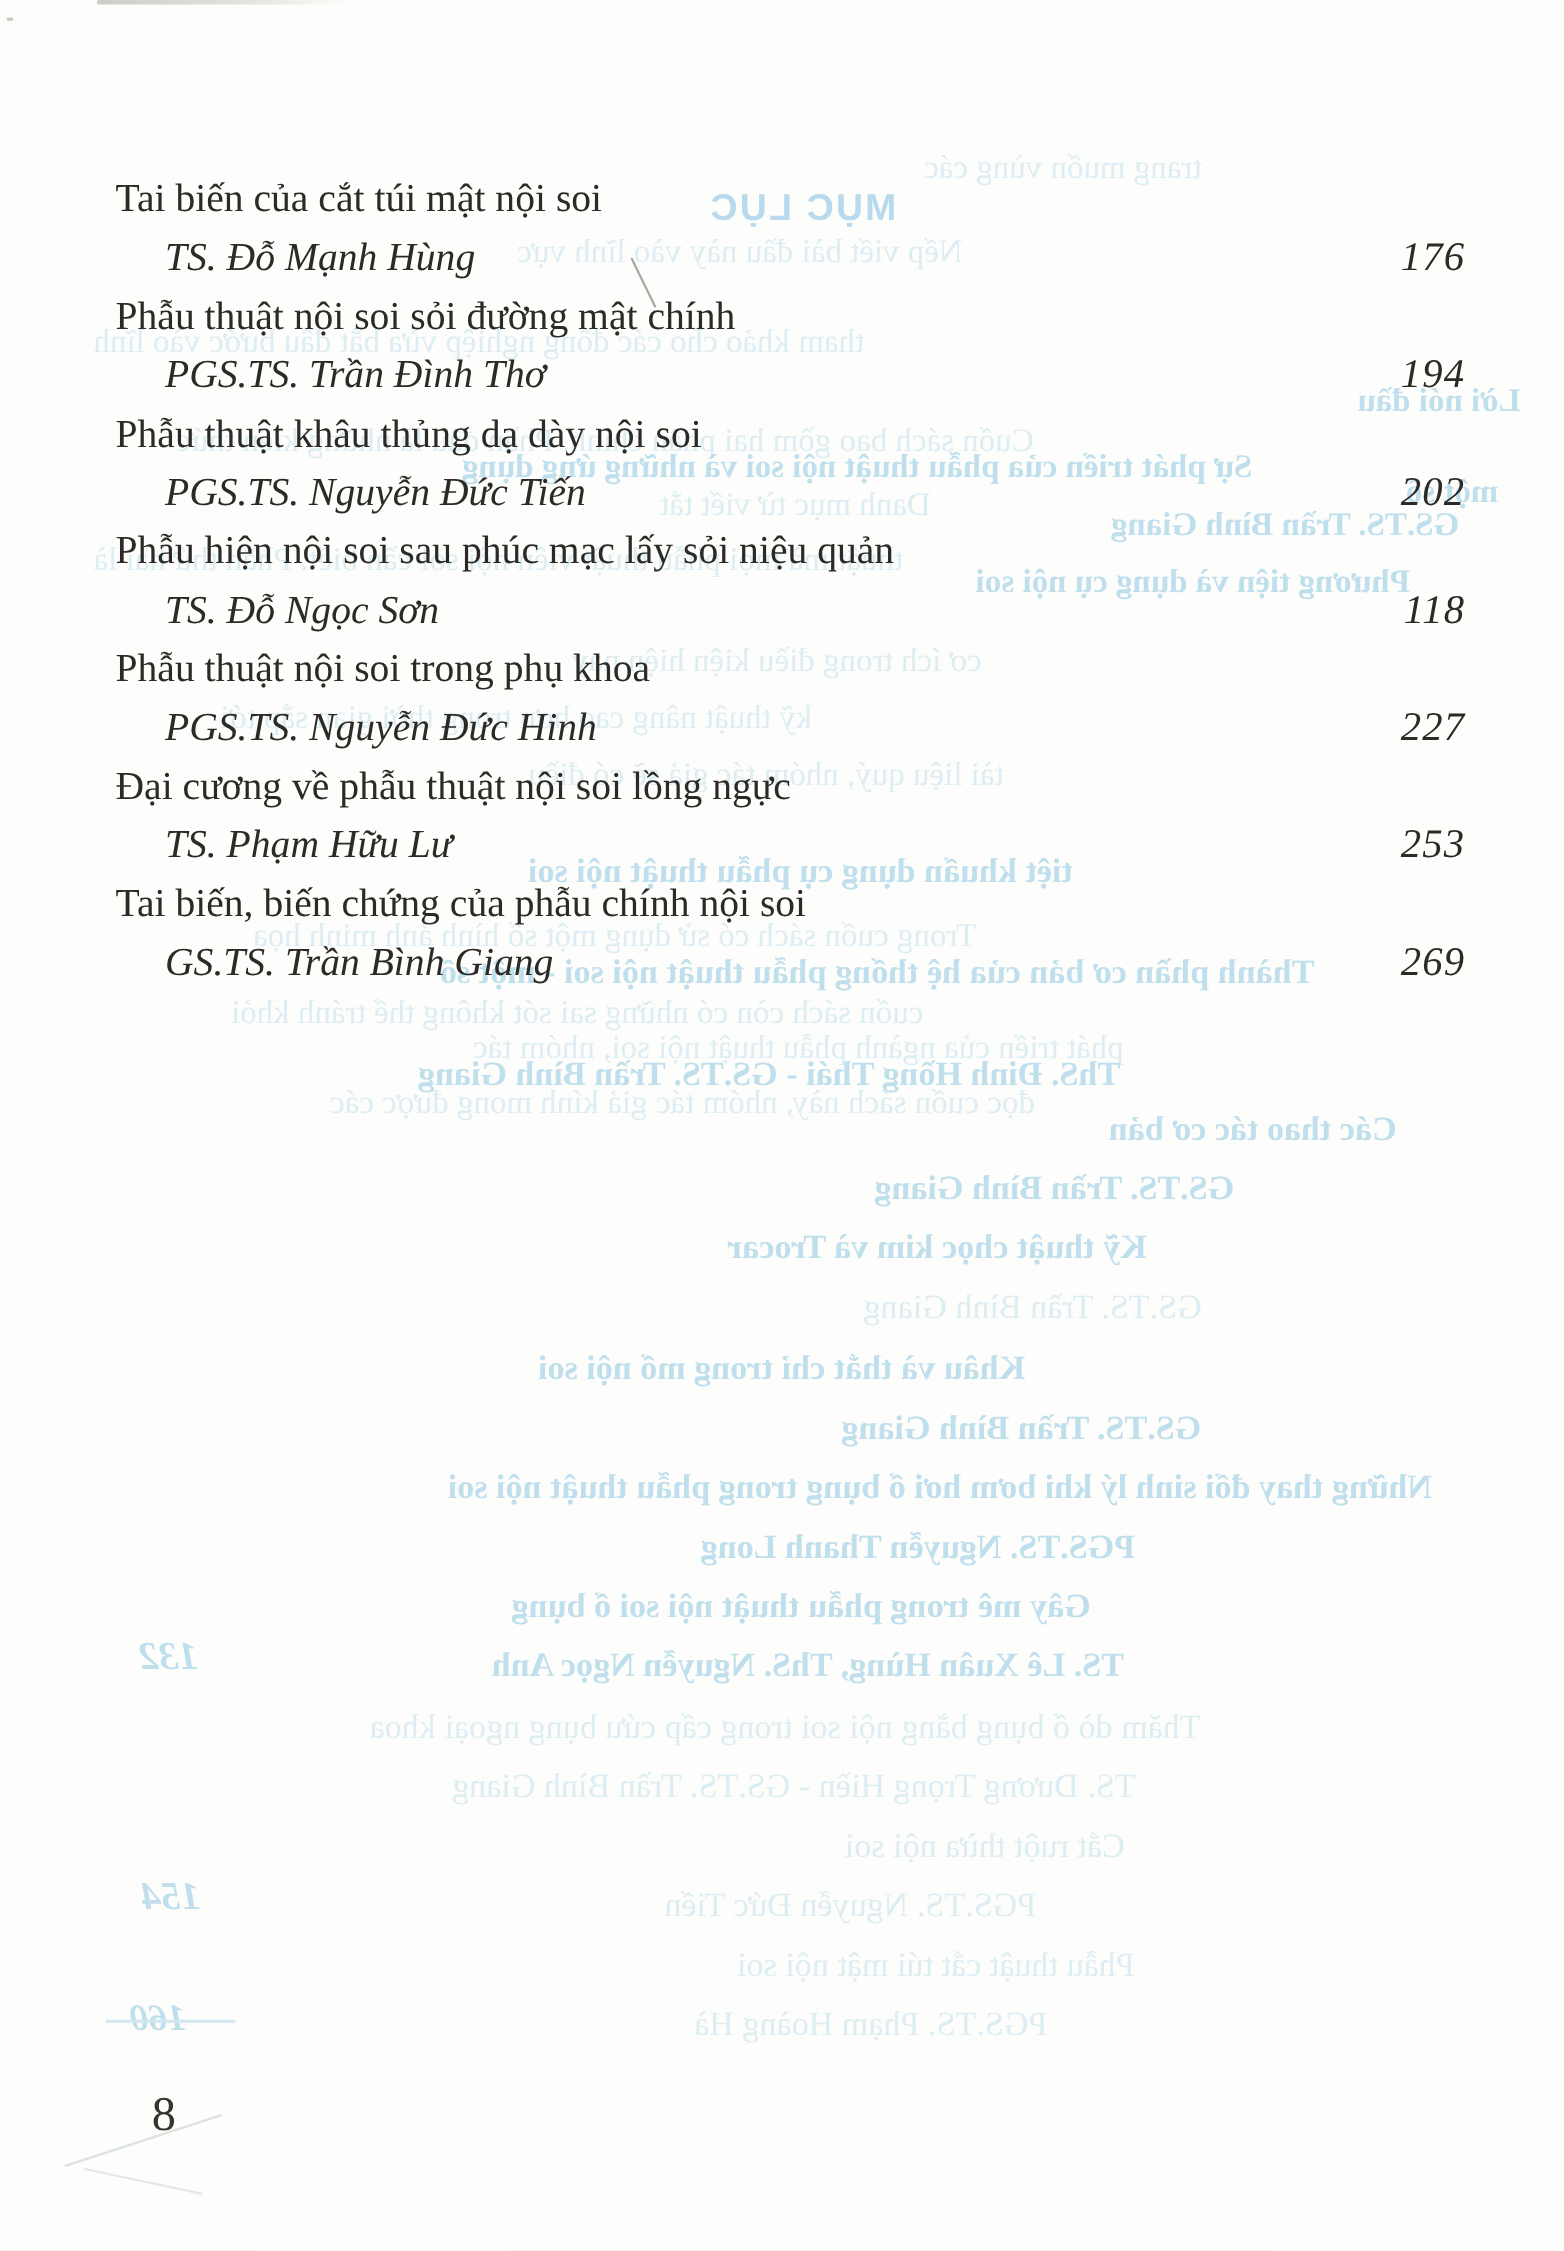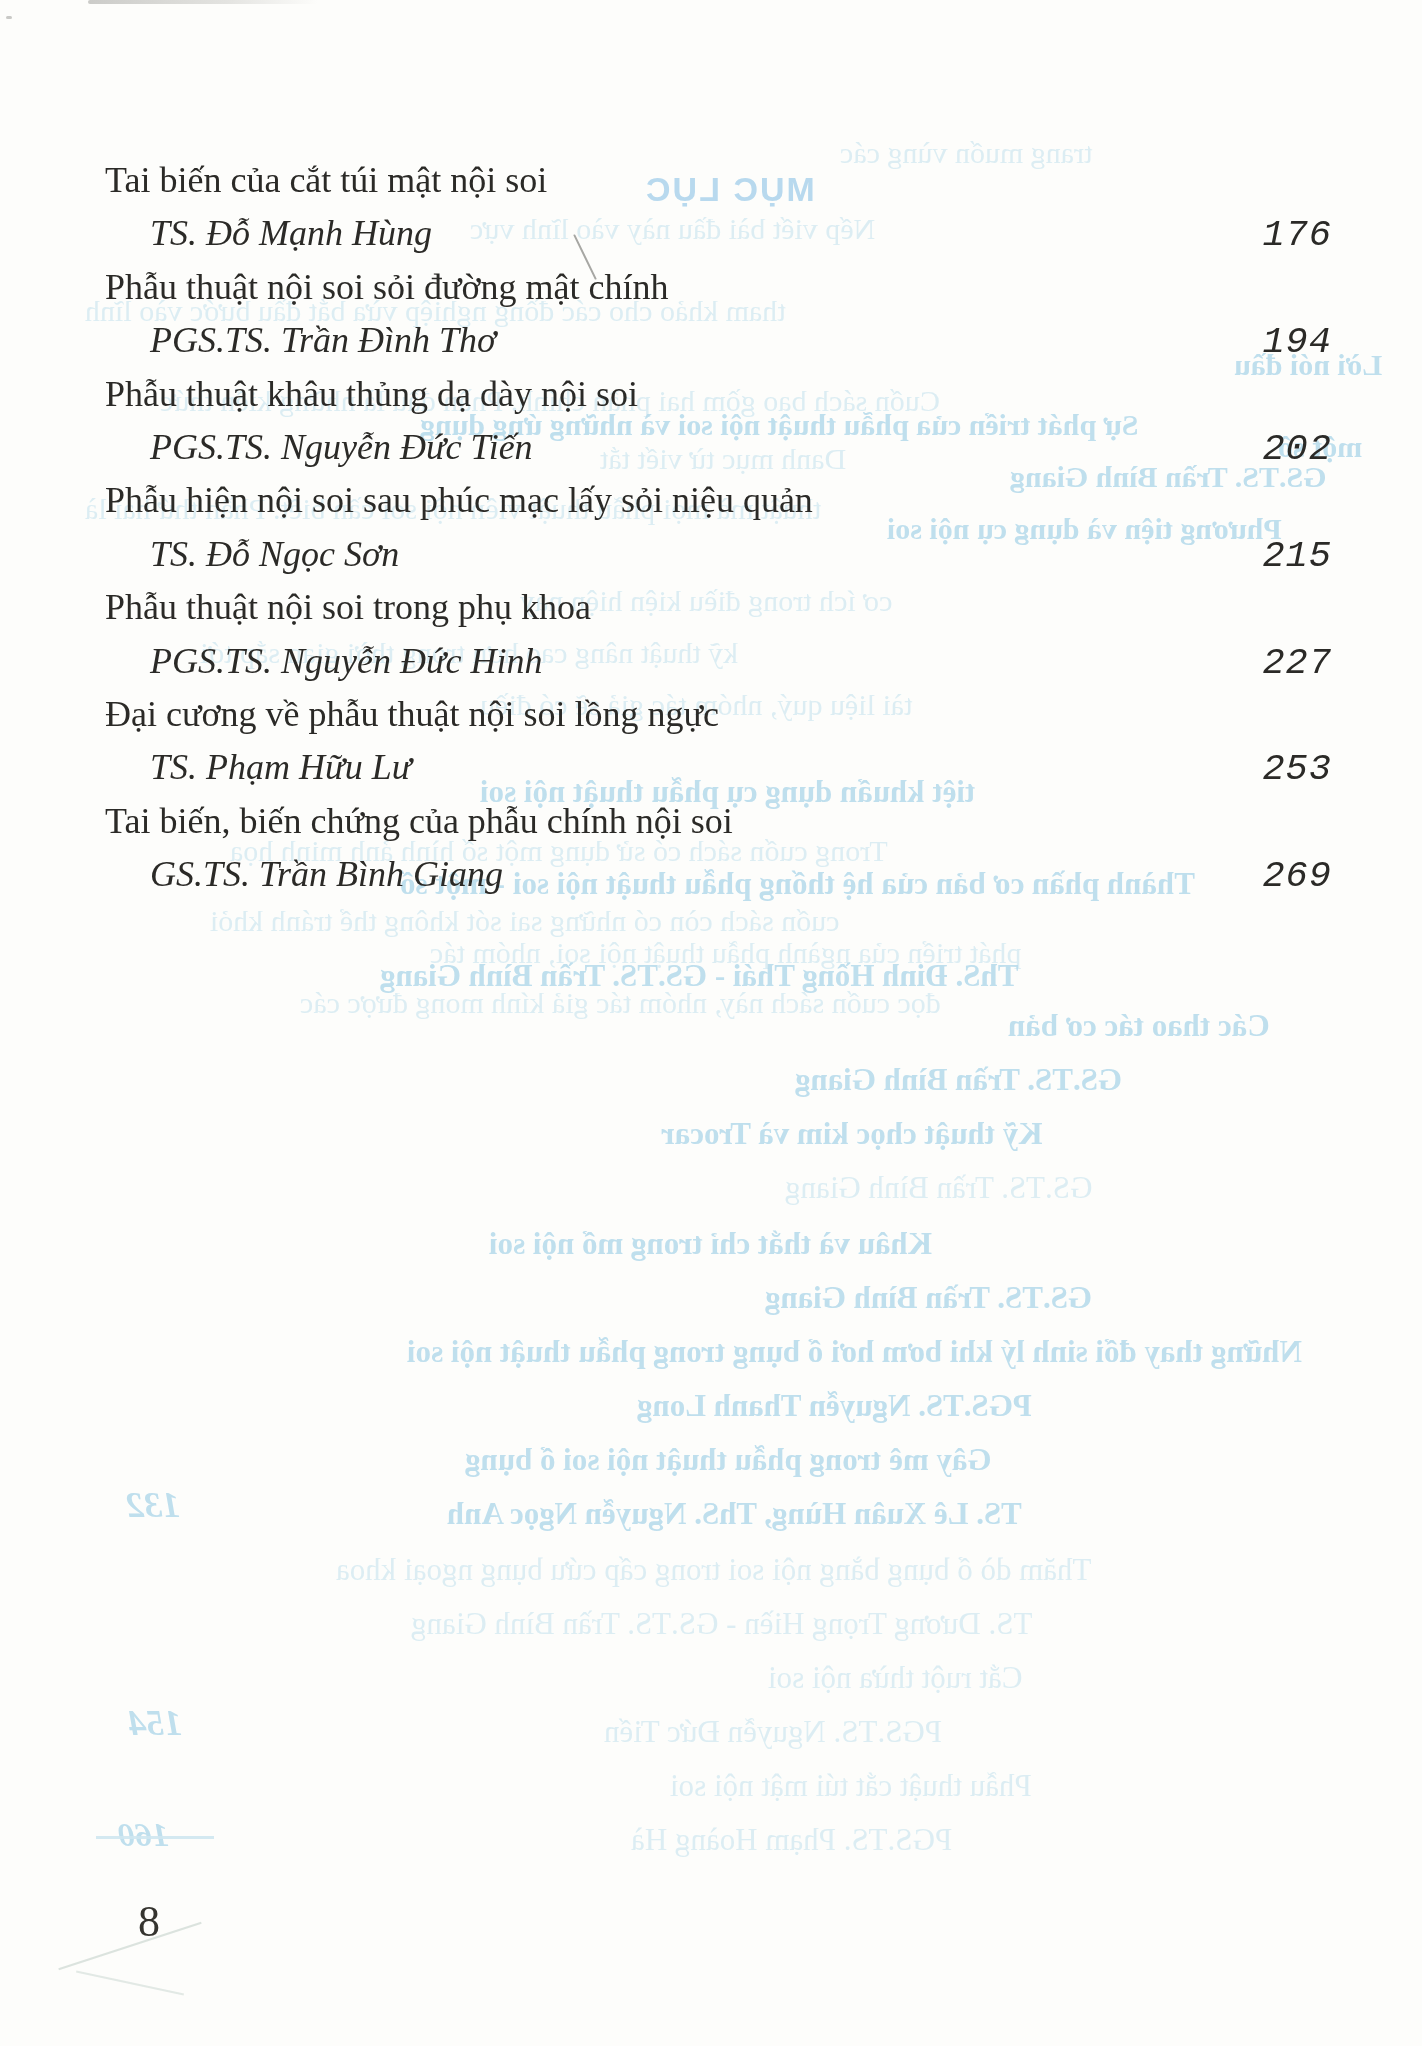--- a/index.html
+++ b/index.html
@@ -32,21 +32,21 @@
     left:105px;top:154px;width:1227px;
     font-size:36px;line-height:53.4px;
     color:#2b2a27;
   }
   .toc-title-line{height:53.4px;}
   .toc-author-line{
     height:53.4px;display:flex;justify-content:space-between;
     align-items:baseline;padding-left:45px;text-align:center;
   }
   .toc-author{font-style:italic;}
-  .toc-page{font-style:italic;font-size:37px;letter-spacing:1px;font-family:Liberation Mono, monospace;}
+  .toc-page{font-style:italic;font-size:37px;letter-spacing:1px;}
   
   .folio{
     position:absolute;z-index:2;left:138px;top:1896px;
     font-size:44px;color:#35342f;
   }
   .scratch{
     position:absolute;z-index:3;left:584px;top:232px;
     width:2px;height:50px;background:#8a8a86;opacity:.75;
     transform:rotate(-26deg);border-radius:2px;
   }
@@ -153,21 +153,21 @@
         <span class="toc-page">202</span>
       </div>
     </div>
 
     <div class="toc-entry">
       <div class="toc-title-line">
         <span class="toc-title">Phẫu hiện nội soi sau phúc mạc lấy sỏi niệu quản</span>
       </div>
       <div class="toc-author-line">
         <span class="toc-author">TS. Đỗ Ngọc Sơn</span>
-        <span class="toc-page">215</span>
+        <span class="toc-page">118</span>
       </div>
     </div>
 
     <div class="toc-entry">
       <div class="toc-title-line">
         <span class="toc-title">Phẫu thuật nội soi trong phụ khoa</span>
       </div>
       <div class="toc-author-line">
         <span class="toc-author">PGS.TS. Nguyễn Đức Hinh</span>
         <span class="toc-page">227</span>

